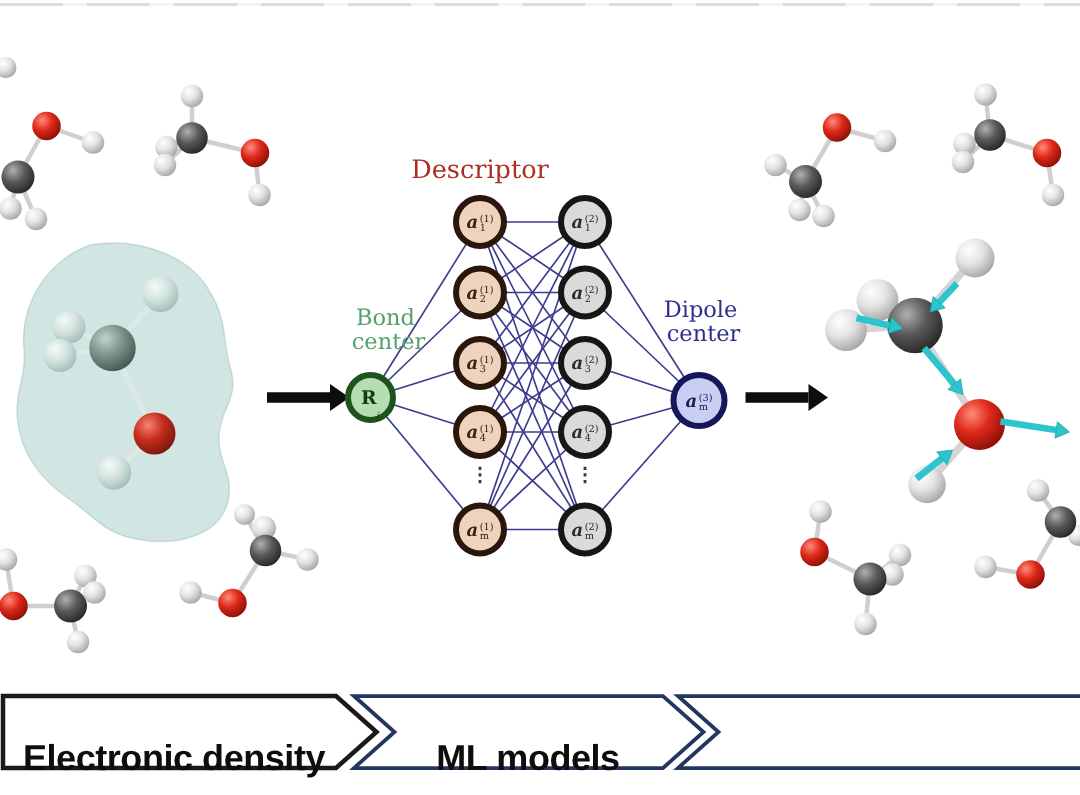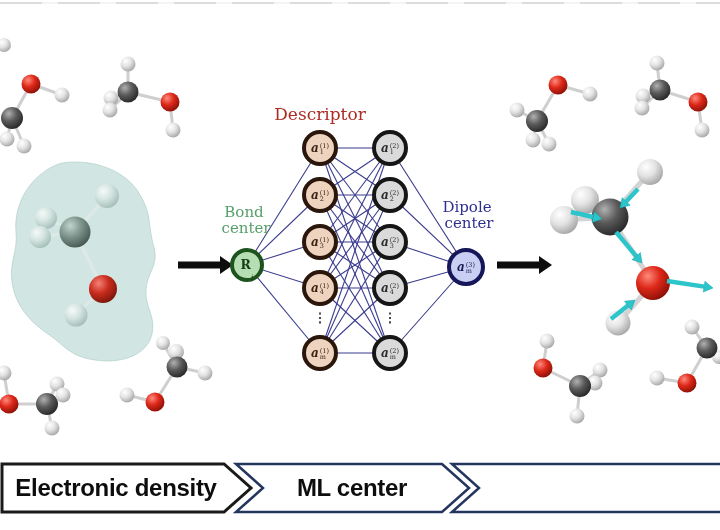--- a/index.html
+++ b/index.html
@@ -4,38 +4,38 @@
 <style>
   html,body{margin:0;padding:0;background:#fff;}
   .canvas{position:relative;width:720px;height:530px;background:#fff;overflow:hidden;
           font-family:"Liberation Sans",sans-serif;}
   .top-rule{position:absolute;left:0;top:2px;width:720px;height:2px;
             background:repeating-linear-gradient(90deg,#dcdcdc 0 42px,#f4f4f4 42px 58px);}
   #scene,.banner-svg{position:absolute;left:0;top:0;width:720px;height:530px;}
   #overlay{position:absolute;left:0;top:0;width:720px;height:423px;}
   .lbl{position:absolute;transform:translate(-50%,-50%);white-space:nowrap;}
   .lbl-descriptor{font:400 17px/1 "DejaVu Serif",serif;color:var(--c-descriptor);}
-  .lbl-bond{font:400 15px/1 "DejaVu Serif",serif;color:var(--c-bondlbl);}
+  .lbl-bond{font:400 15px/1 "DejaVu Serif",serif;color:var(--c-bondlbl);margin-left:13px;}
   .lbl-wannier{font:400 15px/1 "DejaVu Serif",serif;color:var(--c-wannlbl);}
   .net-node{position:absolute;border-radius:50%;box-sizing:border-box;
             display:flex;align-items:center;justify-content:center;}
   .nbase{font:italic 700 12px/1 "DejaVu Serif",serif;}
   .rbase{font:700 12.5px/1 "DejaVu Serif",serif;font-style:normal;}
   .stack{display:inline-flex;flex-direction:column;align-items:flex-start;
          font:400 6.5px/6px "DejaVu Serif",serif;margin-left:1px;transform:translateY(1px);}
   .subonly{font:italic 400 7.5px/1 "DejaVu Serif",serif;align-self:flex-end;
            transform:translateY(3px);}
   .vdots{position:absolute;transform:translate(-50%,-50%);font:700 13px/1 "DejaVu Serif",serif;
          color:#3a3a3a;letter-spacing:0;}
   .chev{fill:#ffffff;stroke-linejoin:miter;}
   .chev1{stroke:var(--c-banner1);stroke-width:3;}
   .chev2{stroke:var(--c-banner2);stroke-width:2.5;}
   .banner-label{position:absolute;transform:translate(-50%,-50%);white-space:nowrap;
                 font:700 24px/1 "Liberation Sans",sans-serif;color:var(--c-bannertext);
-                letter-spacing:-0.3px;}
+                letter-spacing:-0.3px;margin-top:18px;}
 </style>
 </head>
 <body>
 
 <div class="canvas">
   <div class="top-rule"></div>
 
   <svg id="scene" viewBox="0 0 720 530" xmlns="http://www.w3.org/2000/svg">
       <defs>
         <radialGradient id="gH" cx="35%" cy="30%" r="80%">
@@ -357,14 +357,14 @@
       <div class="vdots" style="left: 390px; top: 317px;">⋮</div>
     </div>
 
   <svg class="banner-svg" viewBox="0 0 720 530" xmlns="http://www.w3.org/2000/svg">
     <polygon class="chev chev1" points="2,464 224,464 251,488 224,512 2,512"></polygon>
     <polygon class="chev chev2" points="236,464 442,464 469,488 442,512 236,512 263,488"></polygon>
     <polygon class="chev chev2" points="452,464 724,464 724,512 452,512 479,488"></polygon>
   </svg>
 
   <div class="banner-label" style="left:116px;top:488px">Electronic density</div>
-  <div class="banner-label" style="left:352px;top:488px">ML center</div>
+  <div class="banner-label" style="left:352px;top:488px">ML models</div>
 </div>
 
 </body></html>

